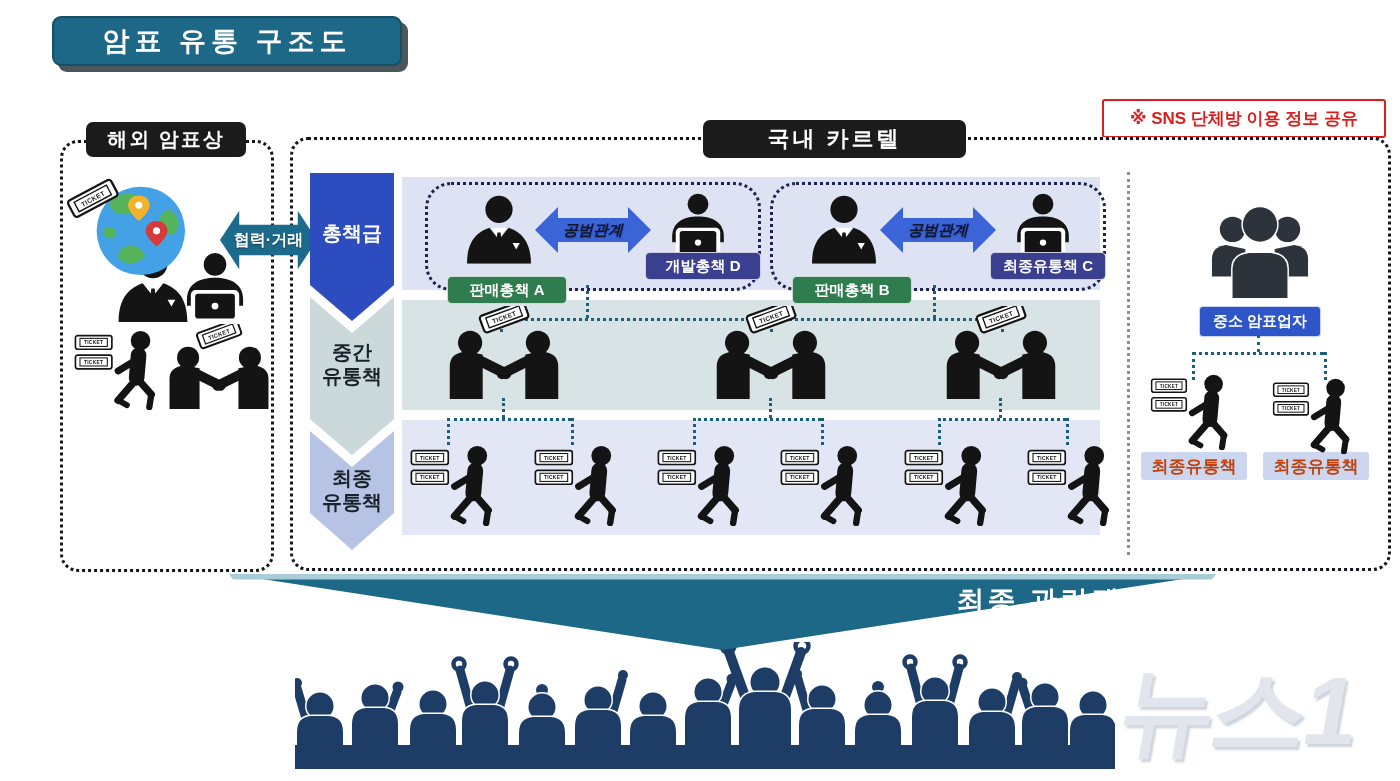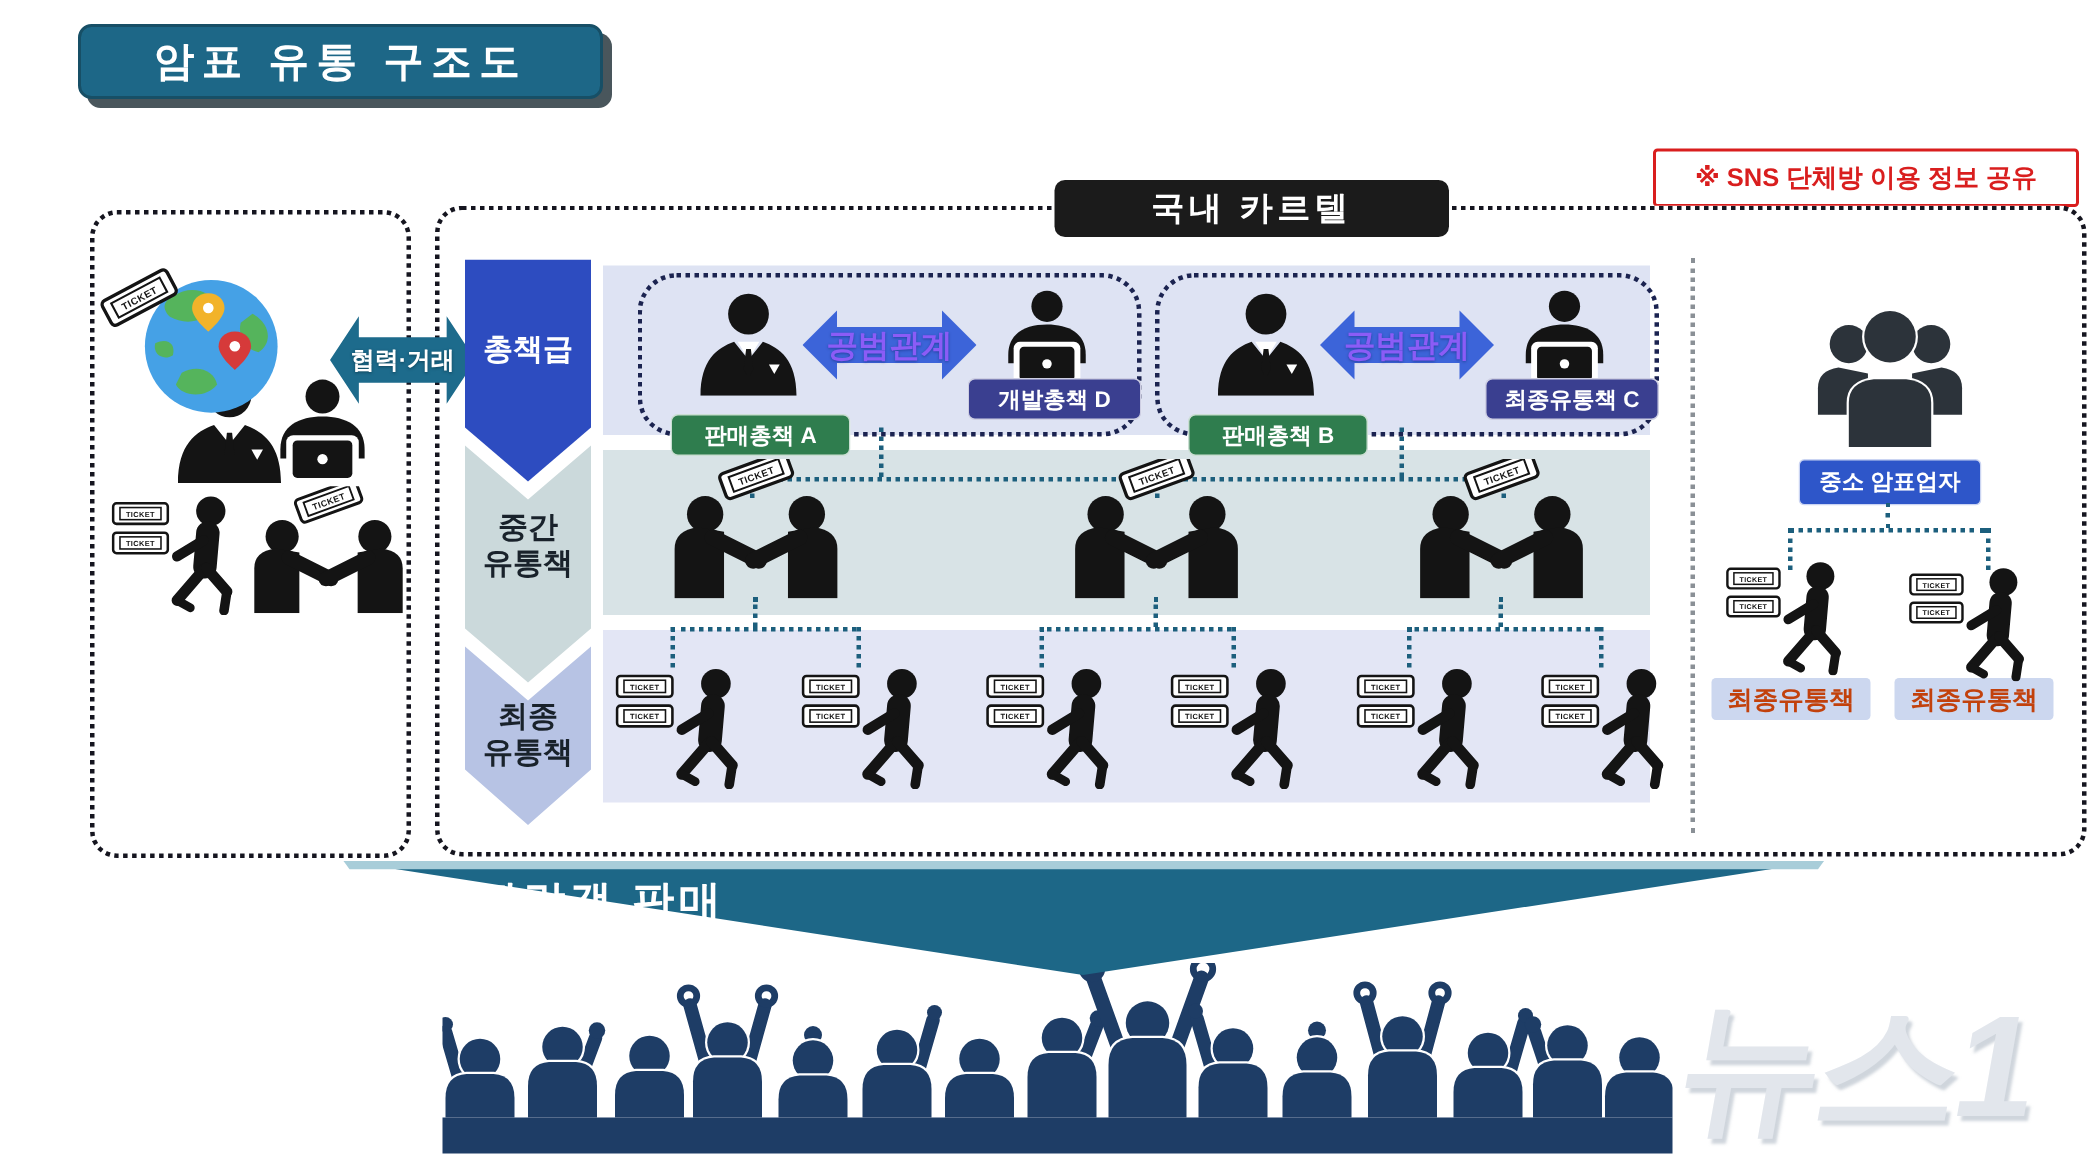--- a/index.html
+++ b/index.html
@@ -31,38 +31,38 @@
   .lvl-text{left:308px;width:88px;line-height:24px;font-size:20px;z-index:3;}
   .lvl0{top:221px;color:#fff;}
   .lvl1{top:340px;color:#19222b;}
   .lvl2{top:466px;color:#19222b;}
 
   .pair-box{top:182px;width:330px;height:103px;border:3px dotted #1b2350;border-radius:26px;z-index:2;}
   .pairA{left:425px;} .pairB{left:770px;}
   .name-tag{font-size:15px;color:#fff;border-radius:5px;border:1px solid rgba(255,255,255,.75);z-index:3;}
   .seller-tag{background:#2f7d4e;margin-top:24px;}
   .dev-tag{background:#3a3f90;}
-  .rel-text{font-size:21px;color:#8b5cf6;text-shadow:0 1px 2px rgba(0,0,60,.35);z-index:3;}
+  .rel-text{font-size:15px;color:#0f172a;text-shadow:0 1px 2px rgba(0,0,60,.35);z-index:3;font-style:italic;}
 
   .c{z-index:1;}
   .dot-h{border-top:3px dotted #1c5f7d;height:0;}
   .dot-v{border-left:3px dotted #1c5f7d;width:0;}
 
   .coop-text{left:220px;top:207px;width:97px;height:66px;color:#fff;font-size:16px;z-index:3;
              text-shadow:0 1px 2px rgba(0,30,40,.5);}
 
   .dealer-tag{left:1199px;top:306px;width:120px;height:29px;background:#2e56c9;color:#fff;
               font-size:15px;border-radius:4px;border:1px solid rgba(255,255,255,.75);}
   .final-tag{top:452px;width:106px;height:28px;background:#ccd7ef;color:#c2410c;
              font-size:17px;border-radius:3px;}
   .caption-box{left:84px;top:417px;width:150px;height:52px;background:#ccd3ee;border-radius:10px;
                color:#0f1226;font-size:15.5px;line-height:21px;}
 
   .final-sale-text{left:245px;top:582px;width:950px;color:#fff;font-size:28px;letter-spacing:3px;
-                   text-align:left;z-index:3;}
+                   text-align:right;z-index:3;}
   .watermark{left:1072px;top:645px;width:330px;height:135px;color:#e2e6ec;font-size:96px;
              transform:skewX(-10deg);z-index:6;text-shadow:3px 3px 2px rgba(168,178,192,.55);
              letter-spacing:-4px;}
 
   .icon-fill{fill:#141414;}
   .arm{stroke:#1e3d66;stroke-width:9;stroke-linecap:round;fill:none;}
   .hand{fill:#1e3d66;}
   .hand-o{fill:none;stroke:#1e3d66;stroke-width:4.5;}
   .cf{fill:#1e3d66;stroke:#fff;stroke-width:3;paint-order:stroke;}
 </style>
@@ -151,20 +151,21 @@
   </defs>
 </svg>
 
 <div class="canvas">
 
   <div class="abs flexc note-box">※ SNS 단체방 이용 정보 공유</div>
 
   <div class="abs flexc title-box">암표 유통 구조도</div>
 
   <div class="abs dotted-box overseas-box"></div>
+  <div class="abs flexc black-pill overseas-title">해외 암표상</div>
   <svg class="abs" style="left:66px;top:166px;z-index:2" width="130" height="114" viewBox="0 0 132 116">
       <use href="#globe"></use>
     </svg>
   <svg class="abs" style="left:110px;top:243px" width="86" height="79" viewBox="0 0 100 92">
       <use href="#businessman"></use>
     </svg>
   <svg class="abs" style="left:176px;top:251px" width="78" height="72" viewBox="0 0 100 92">
       <use href="#laptopman"></use>
     </svg>
   <svg class="abs" style="left:74px;top:328px" width="94" height="84" viewBox="0 0 96 86">

